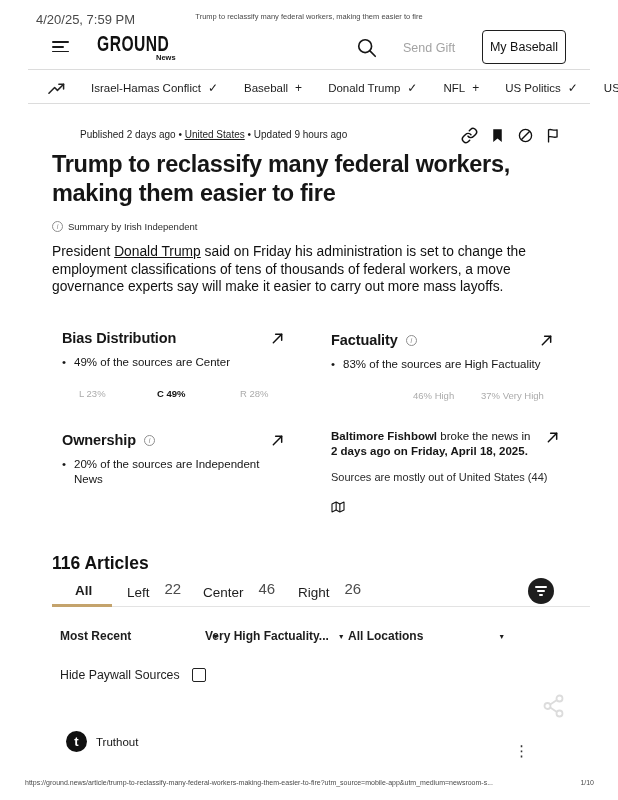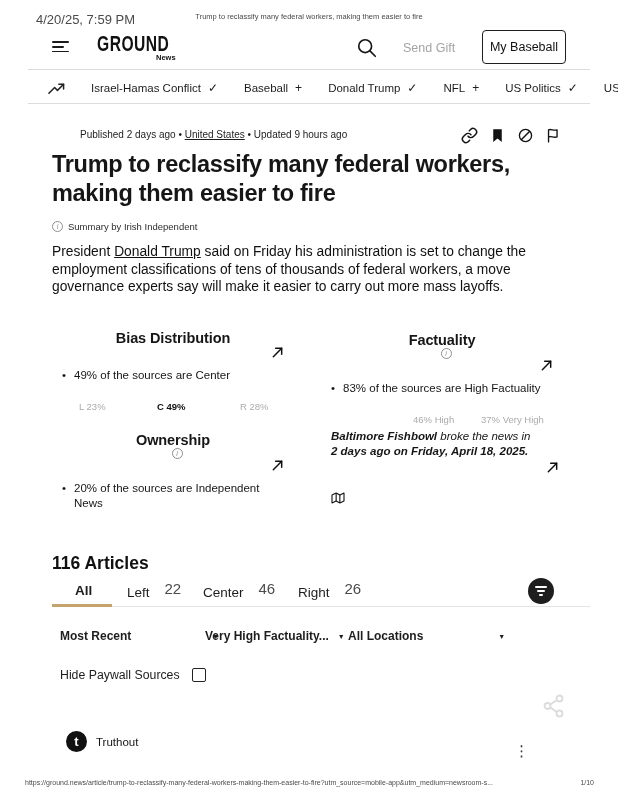--- a/index.html
+++ b/index.html
@@ -52,33 +52,33 @@
   .summary { left:52px; top:221px; display:flex; align-items:flex-end; gap:5px;
              font-size:9.5px; color:#2e2e2e; }
   .info-dot { width:11px; height:11px; border:1px solid #8f8f8f; border-radius:50%;
               color:#8f8f8f; font-size:7px; line-height:9px; text-align:center;
               font-style:italic; flex:0 0 auto; }
   .body-text { left:52px; top:243px; width:502px; font-size:13.8px; line-height:17.5px; color:#111; }
   .body-text a { color:#111; text-decoration:underline; cursor:pointer; }
 
   
   .card { width:222px; }
-  .card-head { display:flex; align-items:center;flex-direction:column; }
+  .card-head { display:flex; align-items:center; }
   .card-title { font-size:14.5px; font-weight:600; color:#161616; letter-spacing:-0.1px; }
   .card-head .info-dot { margin-left:8px; }
   .card-arrow { margin-left:auto; width:13px; height:13px; cursor:pointer; }
   .bullet-line { display:flex; gap:8px; font-size:11.5px; line-height:14.5px; color:#161616; margin-top:9px; }
   .bullet-glyph { flex:0 0 auto; }
   .scale-row { position:relative; height:12px; margin-top:18px; font-size:9.5px; color:#ababab; }
   .scale-row .c-val { color:#111; font-weight:700; }
 
   .card-bias { left:62px; top:330px; }
   .card-fact { left:331px; top:332px; }
   .card-own  { left:62px;  top:432px; }
-  .card-origin { left:331px; top:429px; width:228px;font-style:italic; }
+  .card-origin { left:331px; top:429px; width:228px; }
   .origin-line { font-size:11.5px; line-height:15px; color:#161616; width:204px; }
   .origin-line b { font-weight:700; }
   .origin-note { font-size:11px; color:#2b2b2b; margin-top:12px; width:228px; }
   .map-ic { width:14px; height:12px; margin:2px 0 0 6px; }
 
   
   .feed-title { left:52px; top:553px; font-size:17.5px; font-weight:700; color:#111; }
   .tab { top:583px; font-size:13.5px; color:#1d1d1d; cursor:pointer; }
   .tab-count { font-size:15px; color:#4c4c4c; position:relative; top:-3px; margin-left:15px; }
   .tab-all { left:75px; font-weight:700; }
@@ -280,20 +280,21 @@
   <div class="abs card card-origin">
     <div class="card-head" style="align-items:flex-start;">
       <p class="origin-line"><b>Baltimore Fishbowl</b><span> broke the news in </span><b>2 days ago on Friday, April 18, 2025.</b></p>
       <span class="card-arrow" style="margin-top:2px;">
         <svg width="13" height="13" viewBox="0 0 14 14" fill="none" stroke="#111" stroke-width="1.6" stroke-linecap="round" stroke-linejoin="round">
           <line x1="2.5" y1="11.5" x2="11.5" y2="2.5"></line>
             <polyline points="5,2.5 11.5,2.5 11.5,9"></polyline>
         </svg>
       </span>
     </div>
+    <p class="origin-note">Sources are mostly out of United States (44)</p>
     <span class="map-ic">
       <svg width="14" height="12" viewBox="0 0 15 13" fill="none" stroke="#111" stroke-width="1.2" stroke-linejoin="round">
         <path d="M1 3.2 L5.5 1.2 L9.5 3.2 L14 1.2 V9.8 L9.5 11.8 L5.5 9.8 L1 11.8 Z"></path>
         <line x1="5.5" y1="1.2" x2="5.5" y2="9.8"></line>
           <line x1="9.5" y1="3.2" x2="9.5" y2="11.8"></line>
       </svg>
     </span>
   </div>
 
   <div class="abs feed-title">116 Articles</div>

